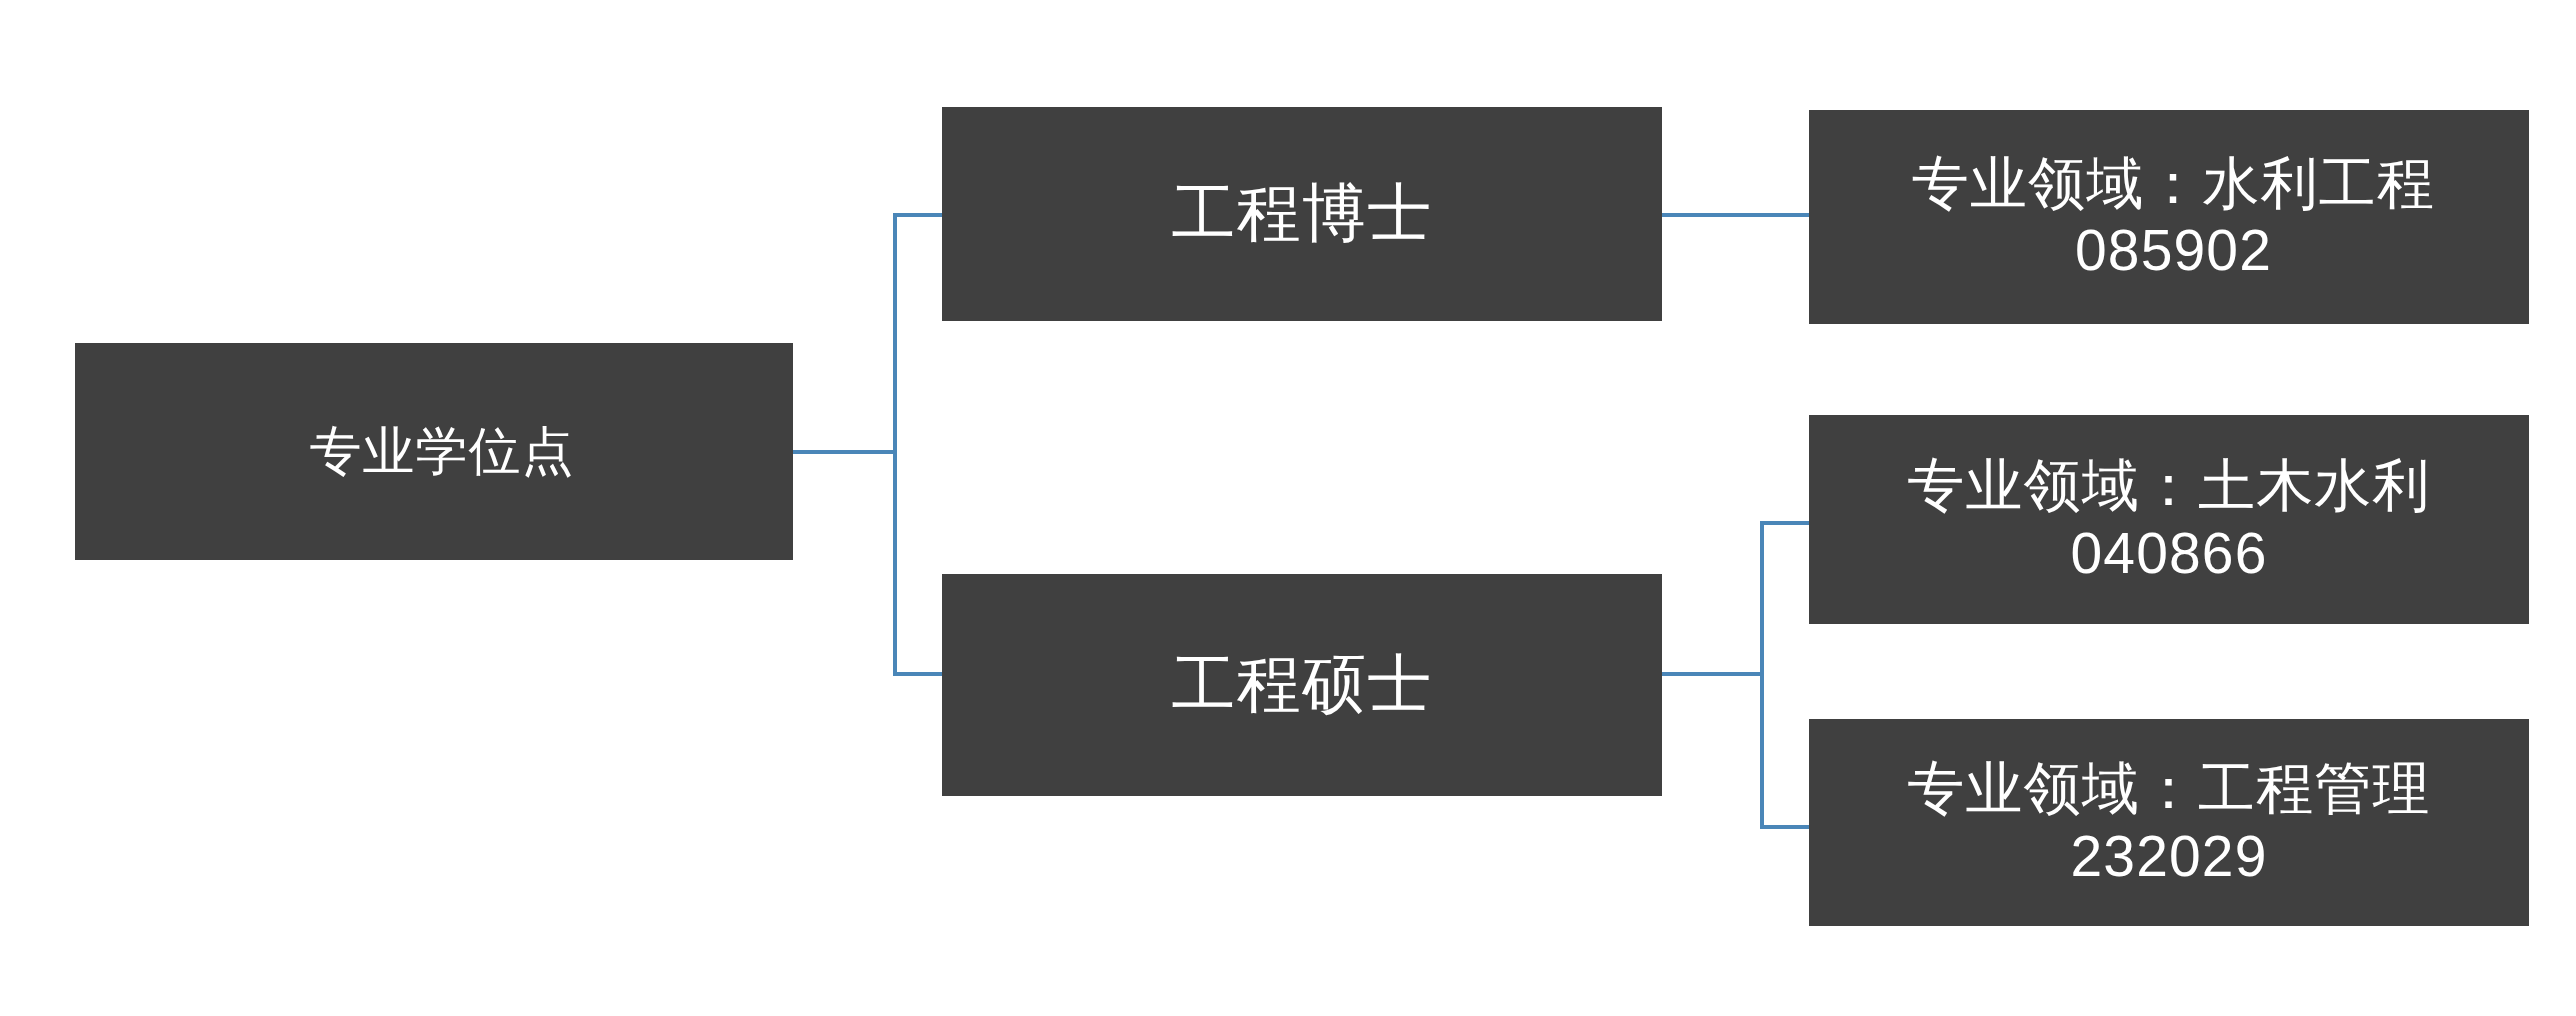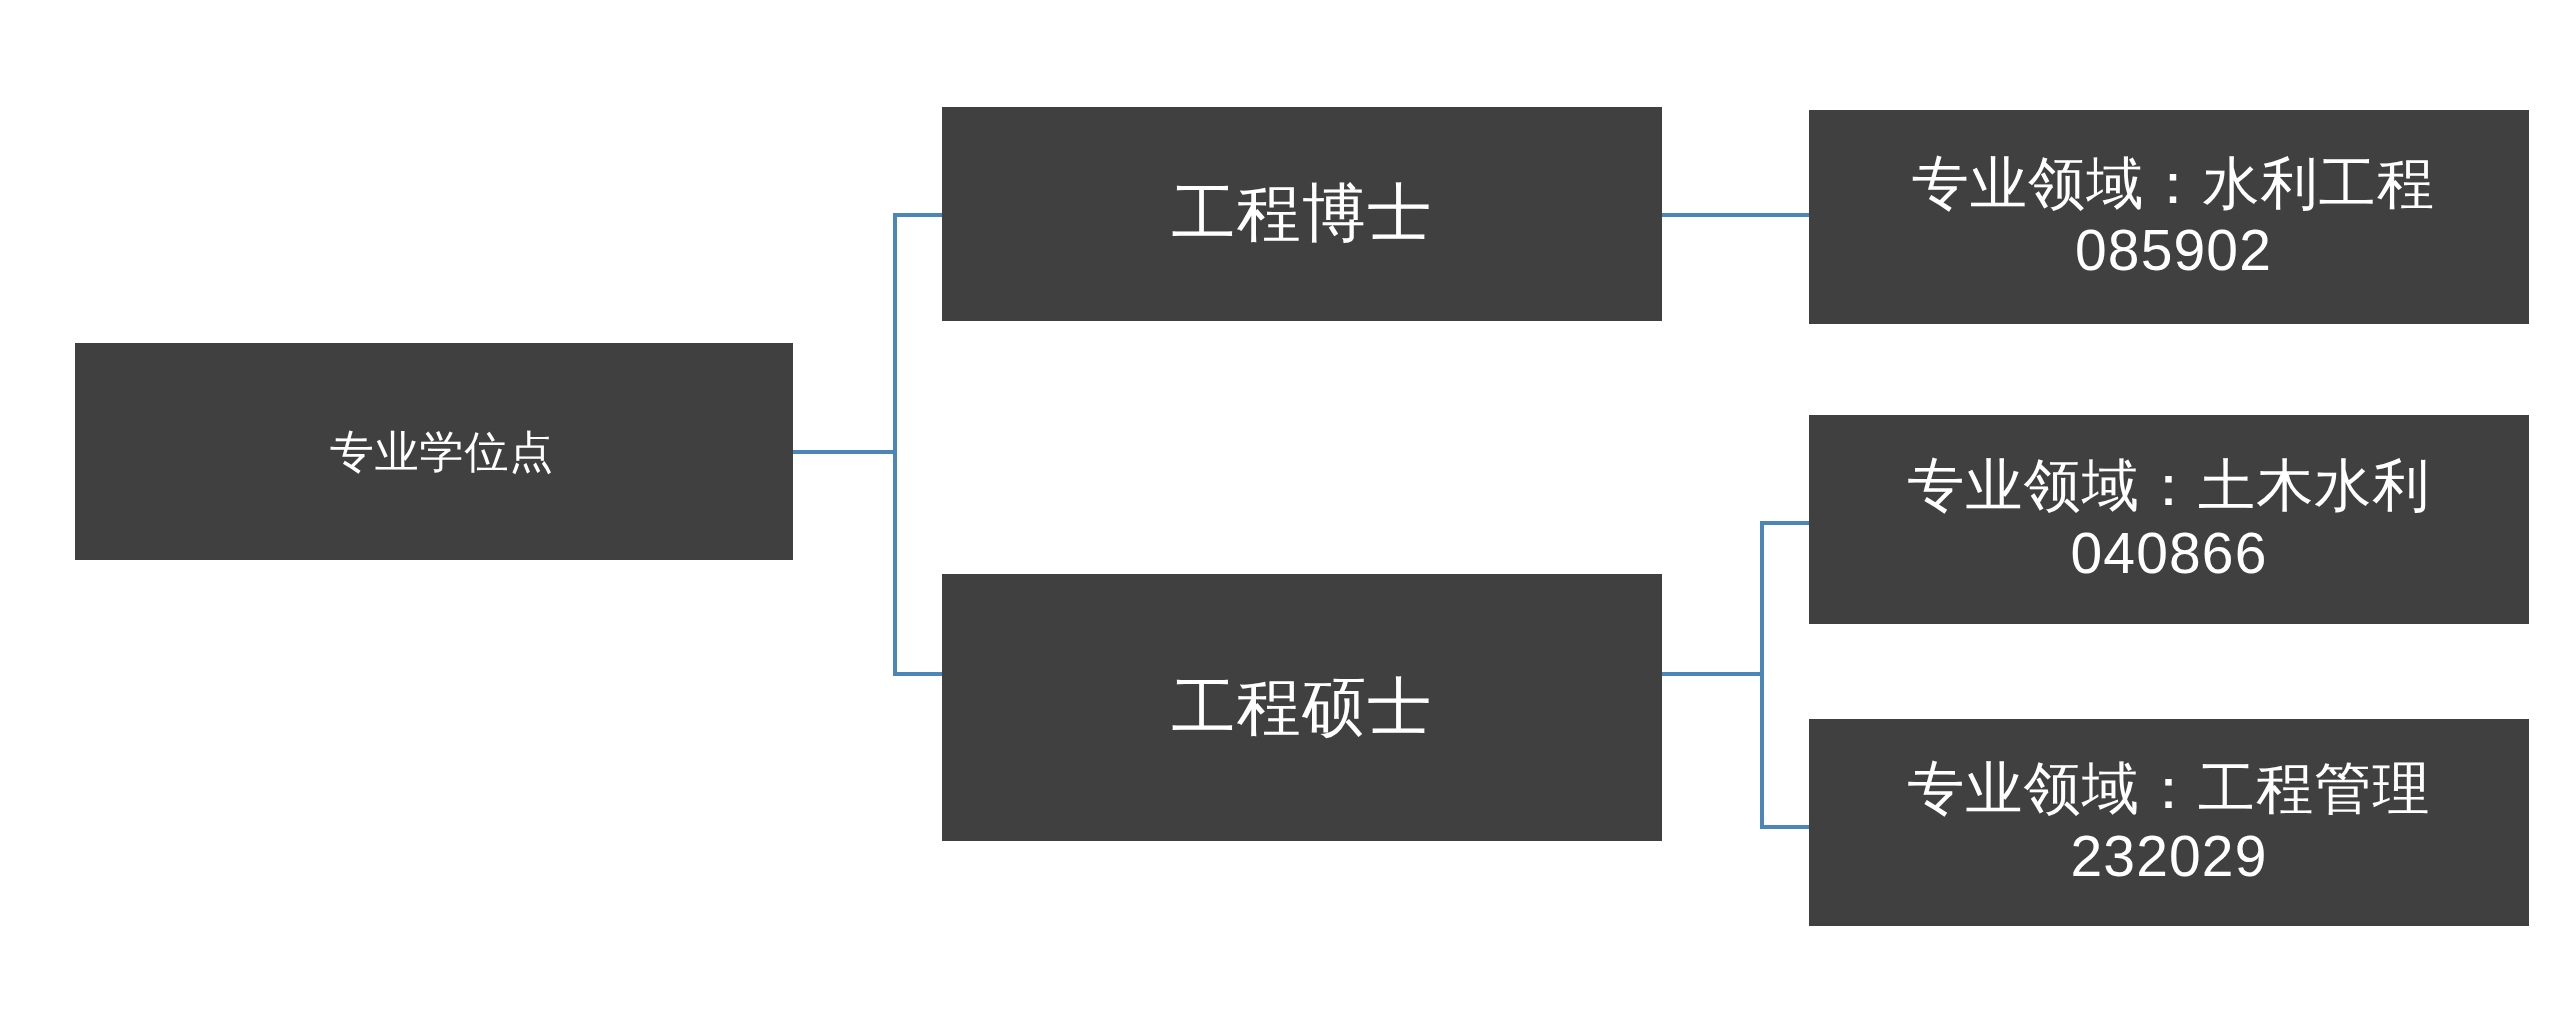--- a/index.html
+++ b/index.html
@@ -32,35 +32,35 @@
     font-weight: 400;
     padding: 3.2px 8px;
     white-space: pre-line;
     z-index: 2;
   }
   .node-root {
     left: 75px;
     top: 343px;
     width: 718px;
     height: 217px;
-    font-size: 44px;
+    font-size: 52px;
     padding-left: 24px;
   }
   .node-l2-a {
     left: 942px;
     top: 107px;
     width: 720px;
     height: 214px;
     font-size: 64px;
   }
   .node-l2-b {
     left: 942px;
     top: 574px;
     width: 720px;
-    height: 267px;
+    height: 222px;
     font-size: 64px;
   }
   .node-l3-a {
     left: 1809px;
     top: 110px;
     width: 720px;
     height: 214px;
     font-size: 57px;
     padding-left: 17px;
   }

